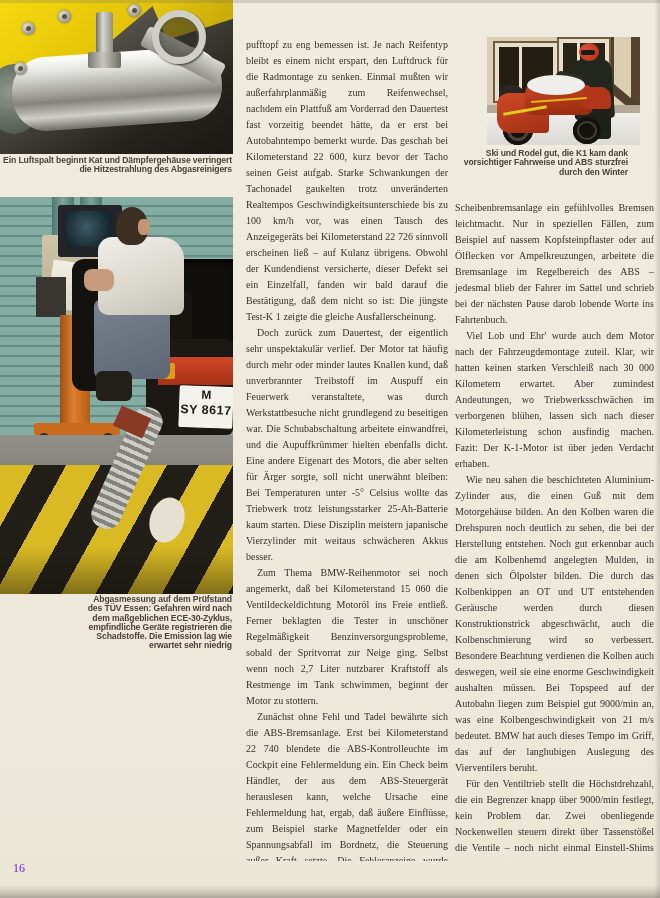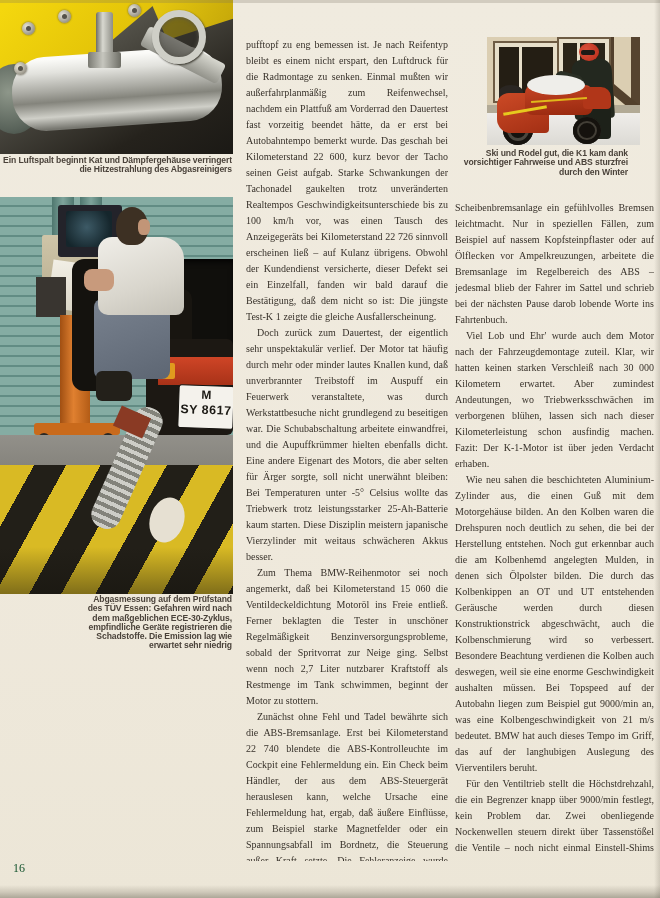--- a/index.html
+++ b/index.html
@@ -23,21 +23,21 @@
     font-size:8.6px;line-height:9.3px;color:#4a423a;text-align:right;letter-spacing:-0.1px;
   }
   
   .test-vert{
     position:absolute;left:6px;top:840px;width:95px;height:36px;
     transform:rotate(-90deg);transform-origin:0 100%;
     font-family:"Liberation Sans",sans-serif;font-weight:bold;font-size:33px;
     letter-spacing:1px;color:#423d36;line-height:36px;
     text-shadow:0.5px 0.5px 0 #5a544a;
   }
-  .page-num{position:absolute;left:13px;top:861px;font-size:12px;color:#14532d;}
+  .page-num{position:absolute;left:13px;top:861px;font-size:12px;color:#6d28d9;}
   
   .photo{position:absolute;overflow:hidden;}
   .photo *{position:absolute;}
   
   #ph-kat{left:0;top:0;width:233px;height:154px;background:linear-gradient(150deg,#77766c 0%,#4c4a42 40%,#25221c 75%,#1b1915 100%);}
   .kat-yellow{left:-10px;top:-12px;width:200px;height:130px;background:linear-gradient(135deg,#f4d70e 10%,#e3c308 55%,#b69806 90%);clip-path:polygon(0 0,92% 0,55% 48%,28% 78%,0 95%);}
   .kat-yellow2{left:150px;top:0;width:85px;height:40px;background:linear-gradient(120deg,#e8ca10,#c2a408);clip-path:polygon(0 0,100% 0,100% 45%,20% 100%);}
   .kat-muffler{left:12px;top:52px;width:210px;height:74px;border-radius:34px;transform:rotate(-4deg);
     background:linear-gradient(180deg,#fbfbf8 4%,#e2e2dd 22%,#a8a8a1 48%,#84847c 62%,#cfcfc8 82%,#777770 98%);}
   .kat-mufflercap{left:-14px;top:64px;width:56px;height:70px;border-radius:50%;background:radial-gradient(circle at 40% 40%,#8e978a,#59635a 70%,#3c443c);}

